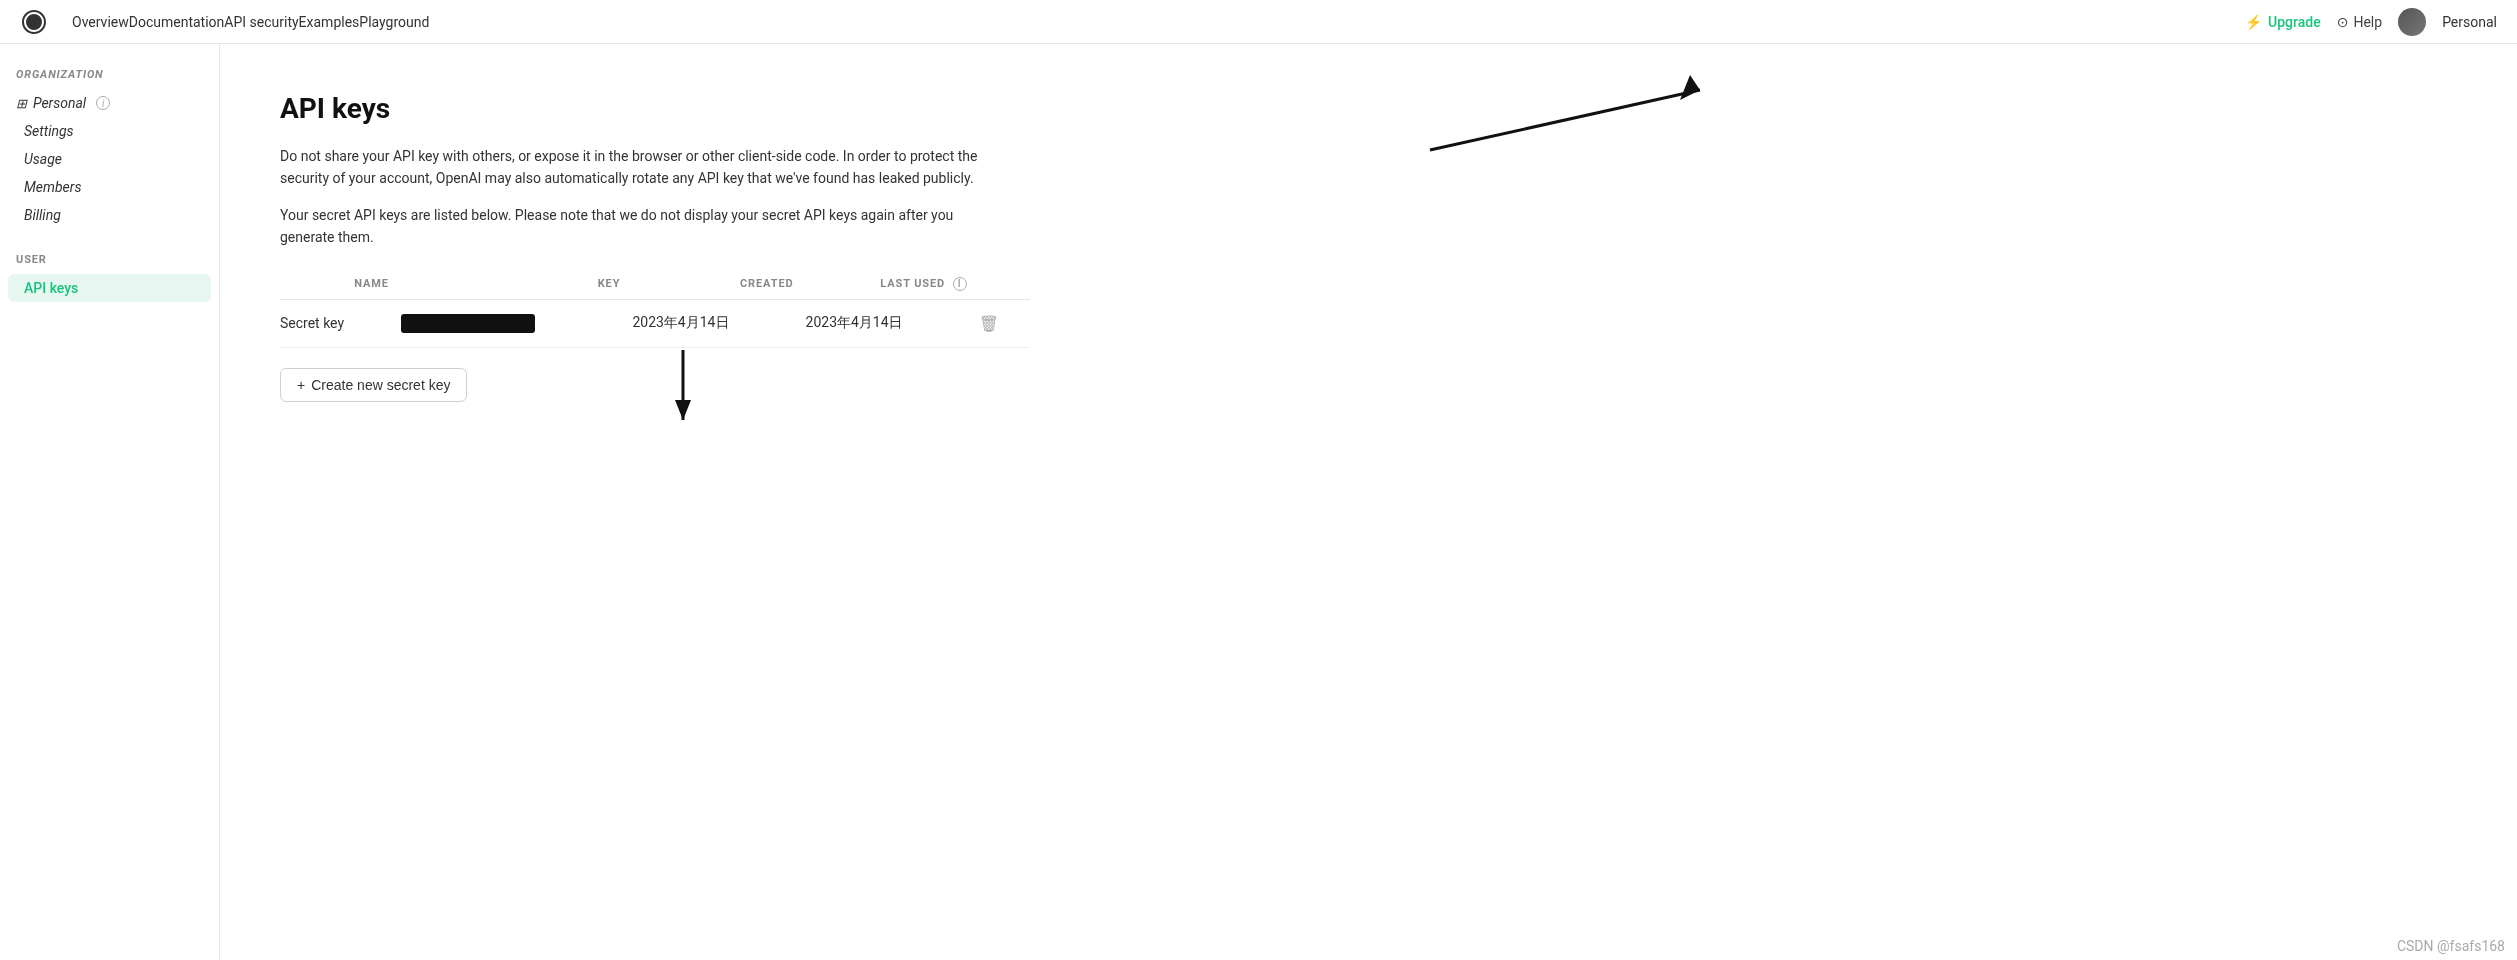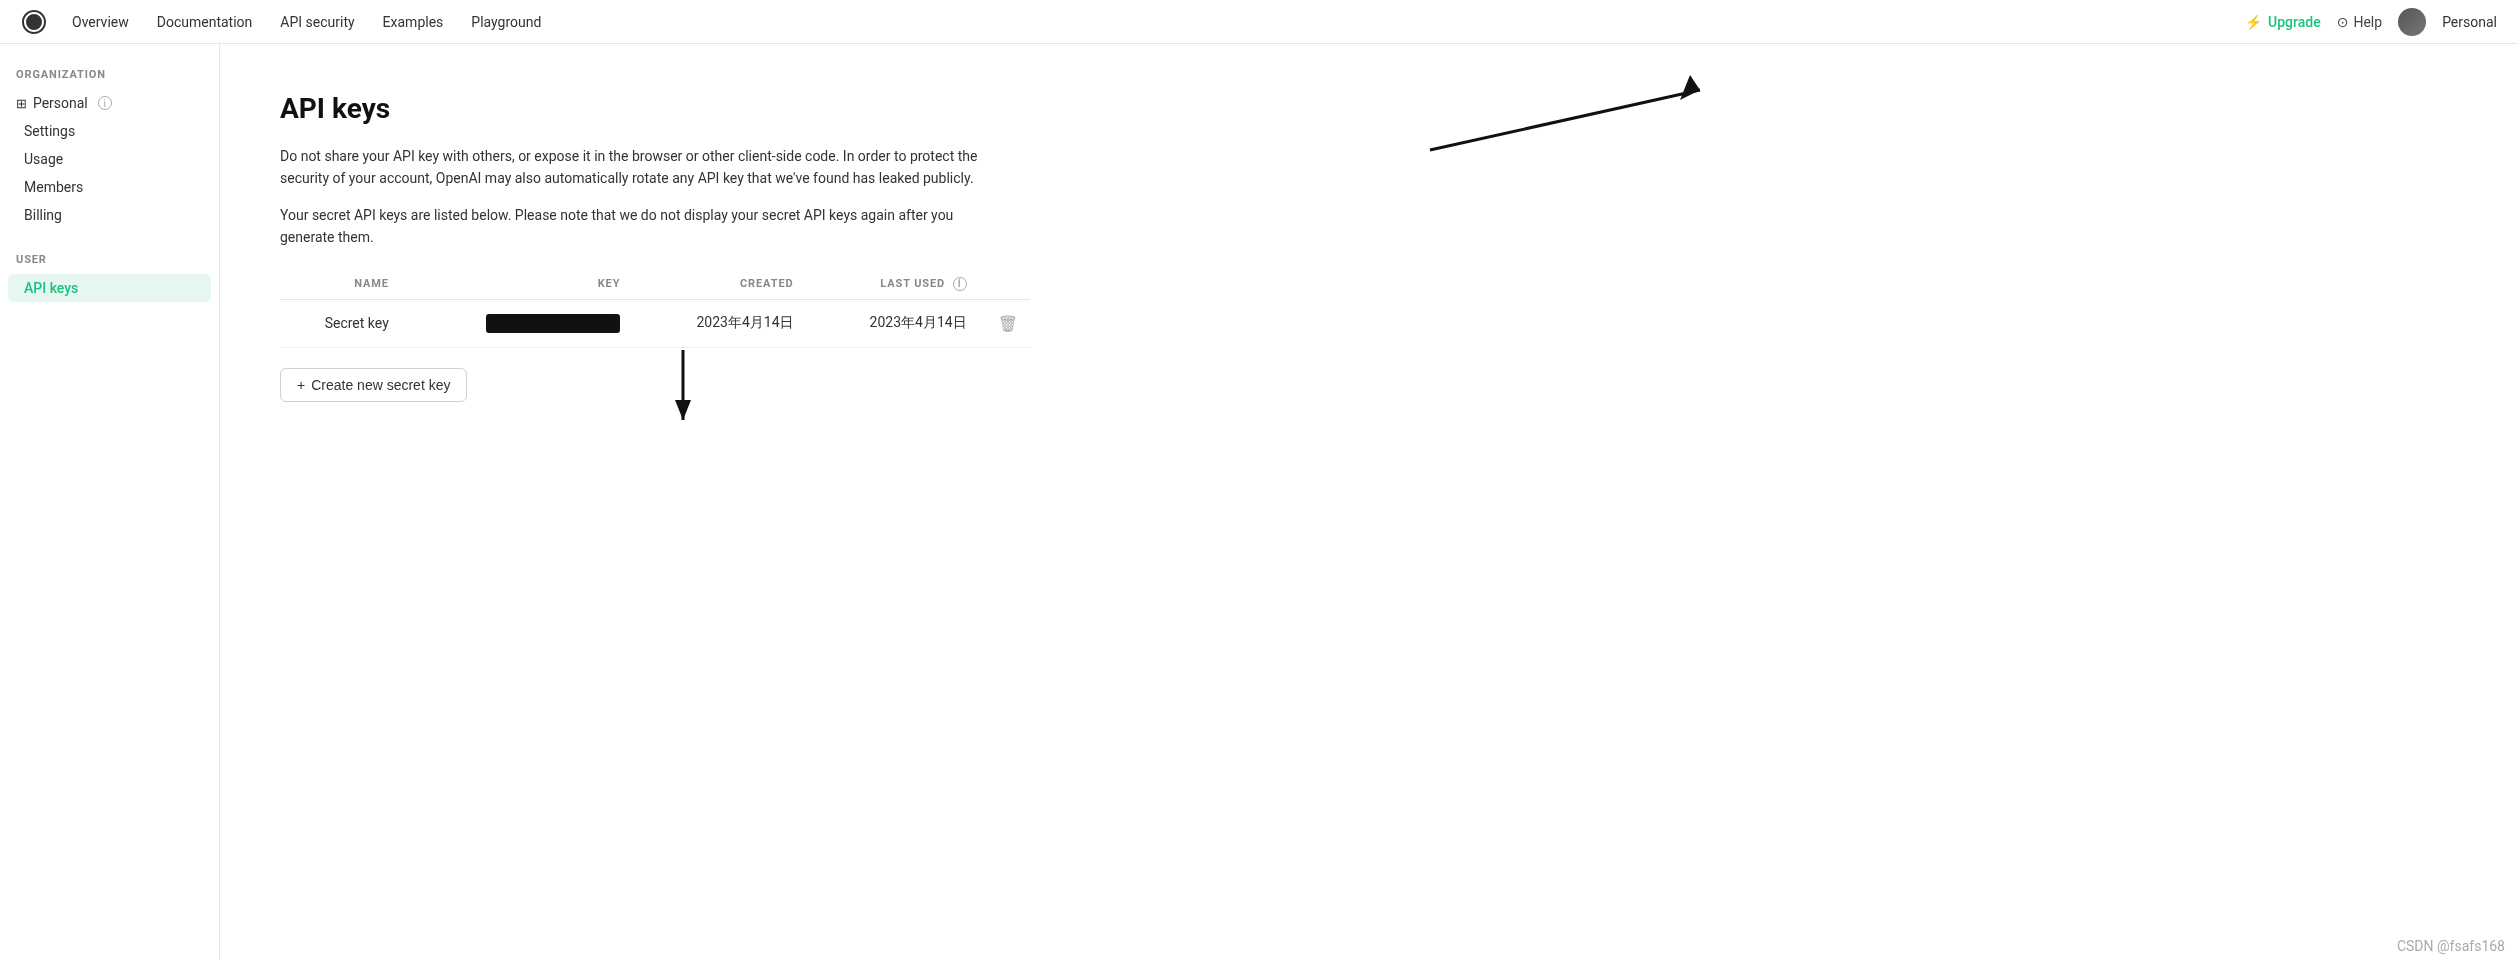--- a/index.html
+++ b/index.html
@@ -33,21 +33,20 @@
 
     .topnav-logo {
       width: 28px;
       height: 28px;
       margin-right: 24px;
       flex-shrink: 0;
     }
 
     .topnav-links {
       display: flex;
-      gap: 28px;
       flex: 1;
     }
 
     .topnav-link {
       font-size: 14px;
       color: #333;
       text-decoration: none;
       cursor: pointer;
     }
 
@@ -196,21 +195,20 @@
       letter-spacing: 0.08em;
       text-transform: uppercase;
       padding: 8px 12px 8px 0;
     }
 
     .api-table td {
       padding: 14px 12px 14px 0;
       font-size: 14px;
       color: #333;
       border-bottom: 1px solid #f0f0f0;
-      text-align: right;
     }
 
     .key-mask {
       display: inline-block;
       background: #111;
       color: #111;
       border-radius: 3px;
       font-family: monospace;
       font-size: 13px;
       padding: 2px 8px;
@@ -304,21 +302,21 @@
       <span>Help</span>
     </div>
     <div class="avatar" style="background: linear-gradient(135deg, #555, #777);"></div>
     <span class="personal-label">Personal</span>
   </div>
 </nav>
 
 <div class="layout">
 
   <aside class="sidebar">
-    <div style="padding: 0 0 8px 0;">
+    <div style="padding: 0 0 8px 0; font-style: italic;">
       <div class="sidebar-section-label">ORGANIZATION</div>
       <div class="sidebar-personal-row">
         <span class="building-icon">⊞</span>
         <span>Personal</span>
         <span class="info-icon">i</span>
       </div>
       <div class="sidebar-item">
         <span>Settings</span>
       </div>
       <div class="sidebar-item">

